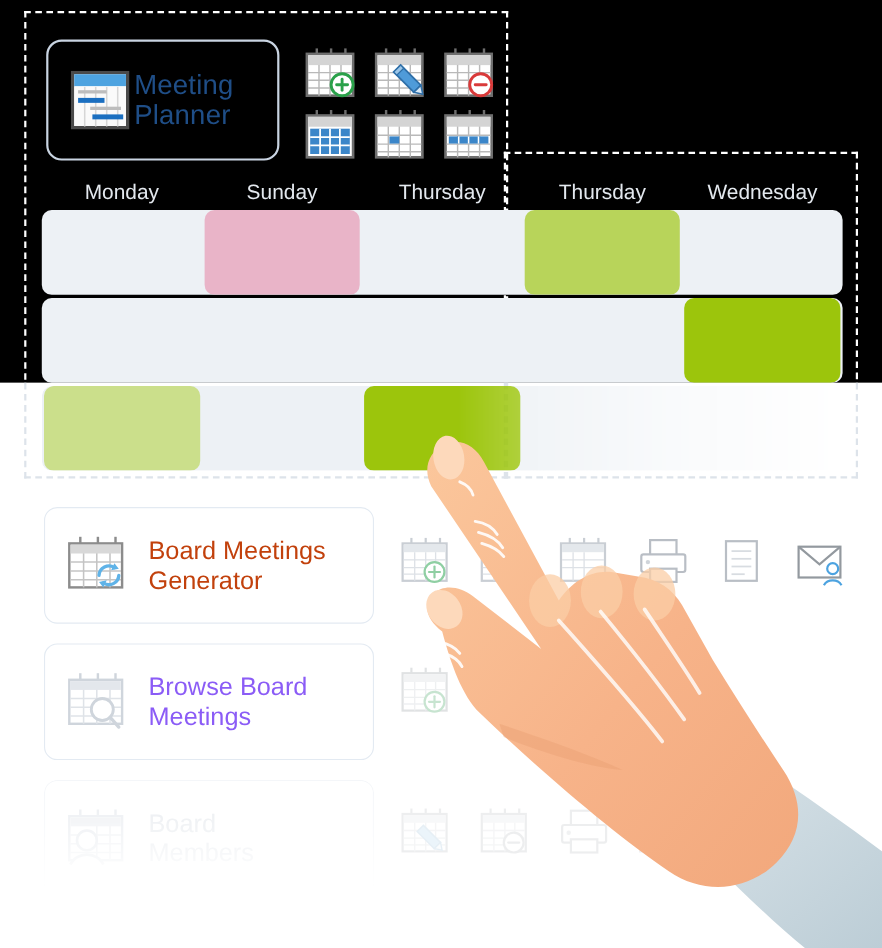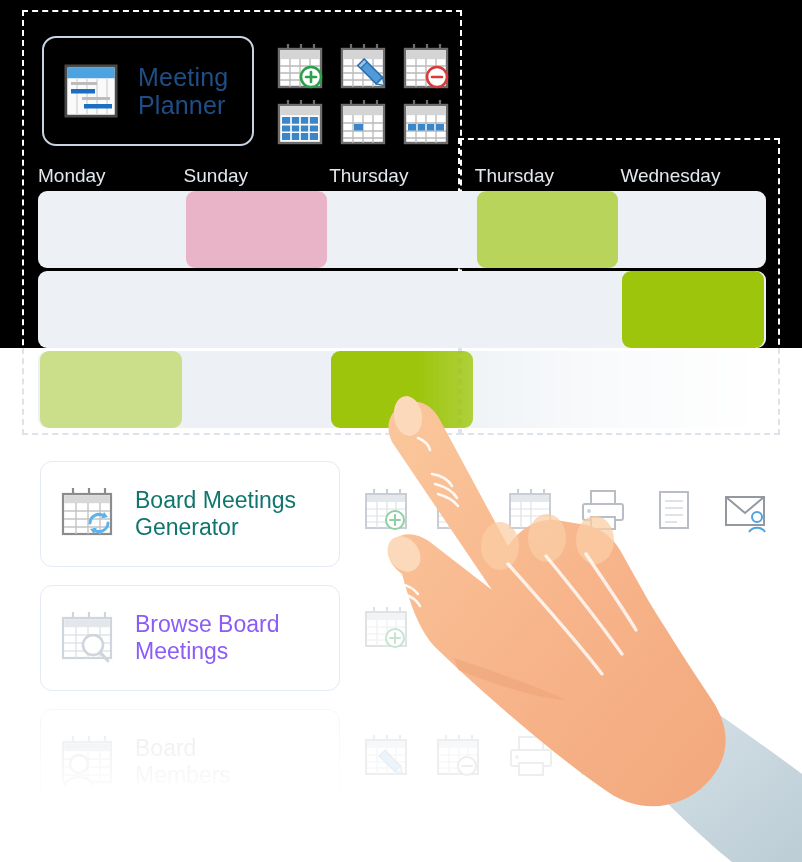--- a/index.html
+++ b/index.html
@@ -42,21 +42,21 @@
   
   .white-mask{
     position:absolute;left:0;top:348px;width:802px;height:514px;background:#ffffff;
   }
 
   
   .logo-pill{
     position:absolute;left:42px;top:36px;width:212px;height:110px;
     border:2px solid #c9d4e2;border-radius:14px;
     box-sizing:border-box;
-    display:flex;align-items:center;gap:16px;padding-left:16px;
+    display:flex;align-items:center;gap:0;padding-left:16px;
   }
   .logo-glyph{width:62px;height:62px;flex:0 0 62px;position:relative;}
   .logo-title{
     color:#1f4e87;font-size:25px;line-height:28px;font-weight:400;
     letter-spacing:.2px;
   }
 
   
   .icon-grid{
     position:absolute;left:275px;top:42px;
@@ -65,21 +65,21 @@
     column-gap:6px;row-gap:4px;
   }
   .cal-ico{width:52px;height:50px;position:relative;}
 
   
   .weekdays{
     position:absolute;left:38px;top:163px;width:728px;height:26px;
     display:grid;grid-template-columns:repeat(5,1fr);
   }
   .weekday{
-    color:#e3e8ee;font-size:19px;text-align:left;line-height:26px;
+    color:#e3e8ee;font-size:19px;text-align:center;line-height:26px;
     font-weight:400;
   }
 
   
   .sched-row{
     position:absolute;left:38px;width:728px;height:77px;
     background:#edf1f5;border-radius:9px;
     display:grid;grid-template-columns:repeat(5,1fr);
     overflow:hidden;
   }
@@ -99,21 +99,21 @@
   .menu-card{
     position:absolute;left:40px;width:300px;height:106px;
     border:1px solid #e3eaf2;border-radius:12px;background:#fff;
     box-sizing:border-box;
     display:flex;align-items:center;gap:14px;padding-left:18px;
   }
   .card1{top:461px;}
   .card2{top:585px;}
   .card3{top:709px;}
   .card-ico{width:62px;height:56px;flex:0 0 62px;position:relative;}
-  .card-label{font-size:23px;line-height:27px;color:#0f766e;}
+  .card-label{font-size:23px;line-height:27px;color:#c2410c;}
   .card2 .card-label{color:#8b5cf6;}
   .card3{border-color:#f4f6f9;}
   .card3 .card-label{color:#e8ebef;}
   .fade-card3{
     -webkit-mask-image:linear-gradient(to bottom,#000 0%,rgba(0,0,0,.55) 45%,rgba(0,0,0,0) 92%);
     mask-image:linear-gradient(to bottom,#000 0%,rgba(0,0,0,.55) 45%,rgba(0,0,0,0) 92%);
   }
 
   
   .act-row{position:absolute;display:flex;gap:22px;}

